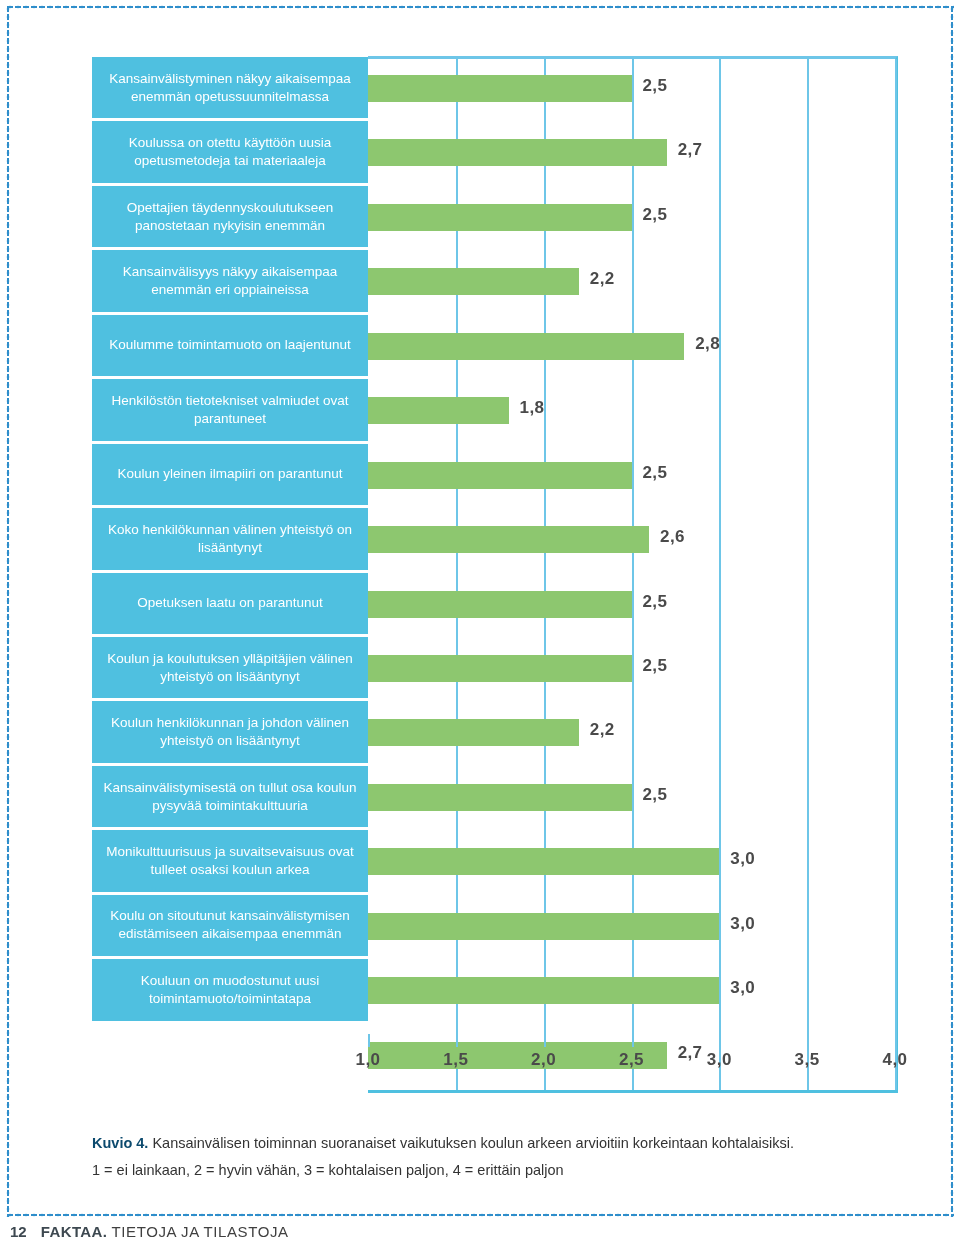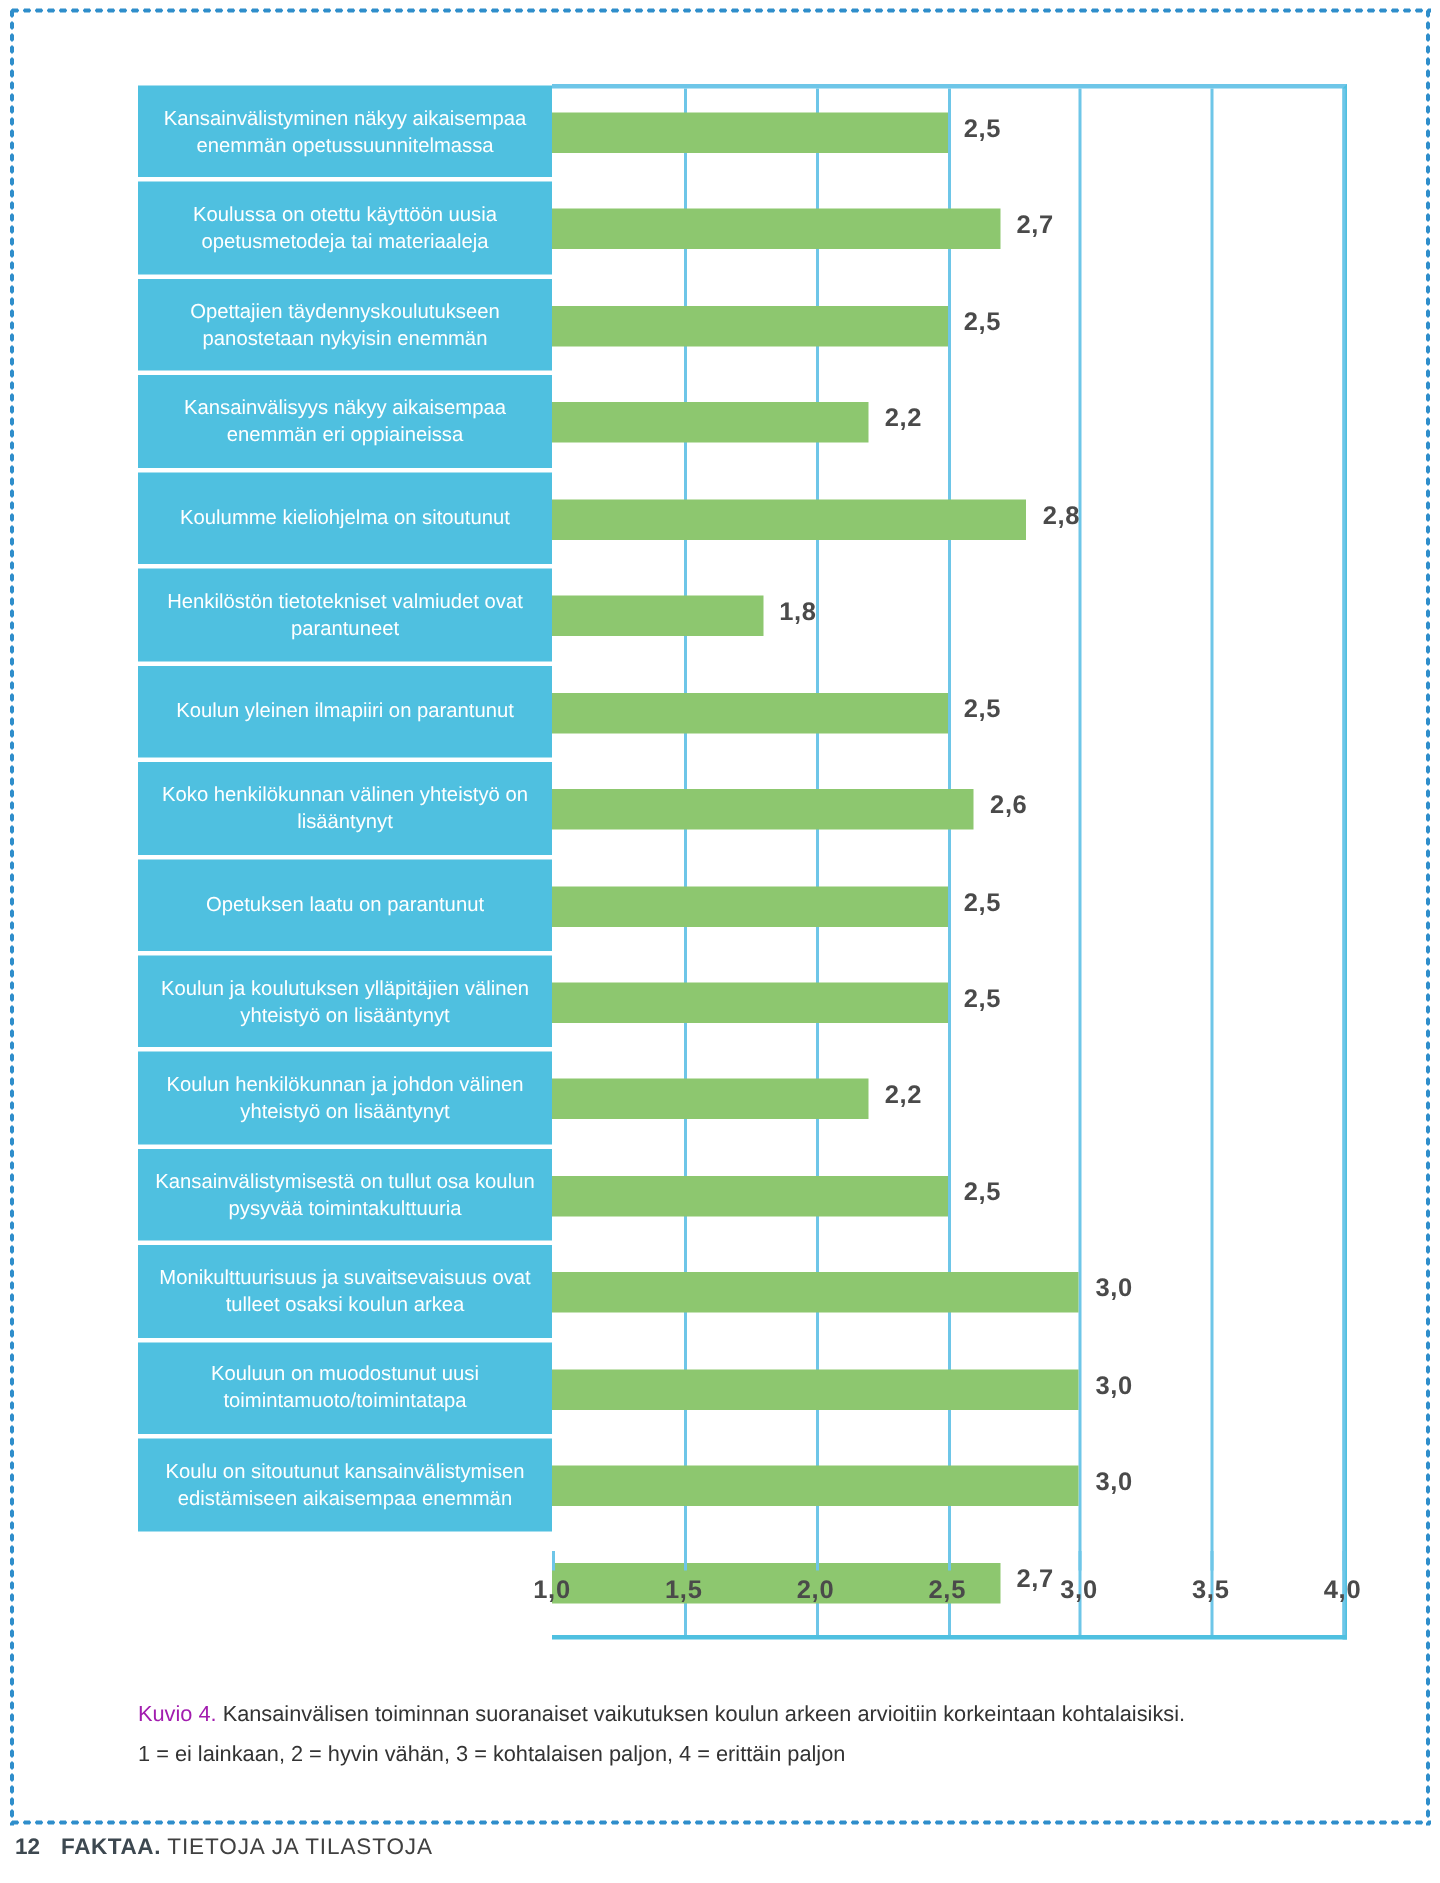--- a/index.html
+++ b/index.html
@@ -144,22 +144,22 @@
   .caption {
     position: absolute;
     left: 92px;
     top: 1132px;
     width: 840px;
     font-size: 14.5px;
     color: #333333;
     line-height: 1.6;
   }
   .caption .kuvio {
-    color: #a21caf;
-    font-weight: normal;
+    color: #0c4a6e;
+    font-weight: bold;
   }
   .caption-line2 {
     margin-top: 4px;
   }
 
   
   .footer {
     position: absolute;
     left: 10px;
     top: 1223px;
@@ -197,21 +197,21 @@
       <div class="row">
         <div class="cat-box">Koulussa on otettu käyttöön uusia opetusmetodeja tai materiaaleja</div>
       </div>
       <div class="row">
         <div class="cat-box">Opettajien täydennyskoulutukseen panostetaan nykyisin enemmän</div>
       </div>
       <div class="row">
         <div class="cat-box">Kansainvälisyys näkyy aikaisempaa enemmän eri oppiaineissa</div>
       </div>
       <div class="row">
-        <div class="cat-box">Koulumme kieliohjelma on sitoutunut</div>
+        <div class="cat-box">Koulumme toimintamuoto on laajentunut</div>
       </div>
       <div class="row">
         <div class="cat-box">Henkilöstön tietotekniset valmiudet ovat parantuneet</div>
       </div>
       <div class="row">
         <div class="cat-box">Koulun yleinen ilmapiiri on parantunut</div>
       </div>
       <div class="row">
         <div class="cat-box">Koko henkilökunnan välinen yhteistyö on lisääntynyt</div>
       </div>
@@ -224,24 +224,24 @@
       <div class="row">
         <div class="cat-box">Koulun henkilökunnan ja johdon välinen yhteistyö on lisääntynyt</div>
       </div>
       <div class="row">
         <div class="cat-box">Kansainvälistymisestä on tullut osa koulun pysyvää toimintakulttuuria</div>
       </div>
       <div class="row">
         <div class="cat-box">Monikulttuurisuus ja suvaitsevaisuus ovat tulleet osaksi koulun arkea</div>
       </div>
       <div class="row">
+        <div class="cat-box">Koulu on sitoutunut kansainvälistymisen edistämiseen aikaisempaa enemmän</div>
+      </div>
+      <div class="row">
         <div class="cat-box">Kouluun on muodostunut uusi toimintamuoto/toimintatapa</div>
-      </div>
-      <div class="row">
-        <div class="cat-box">Koulu on sitoutunut kansainvälistymisen edistämiseen aikaisempaa enemmän</div>
       </div>
     </div>
   <div class="bars" id="bars">
       <div class="bar-row">
         <div class="bar" style="width: 263.5px;"></div>
         <div class="bar-value" style="left: 274.5px;">2,5</div>
       </div>
       <div class="bar-row">
         <div class="bar" style="width: 298.633px;"></div>
         <div class="bar-value" style="left: 309.633px;">2,7</div>

